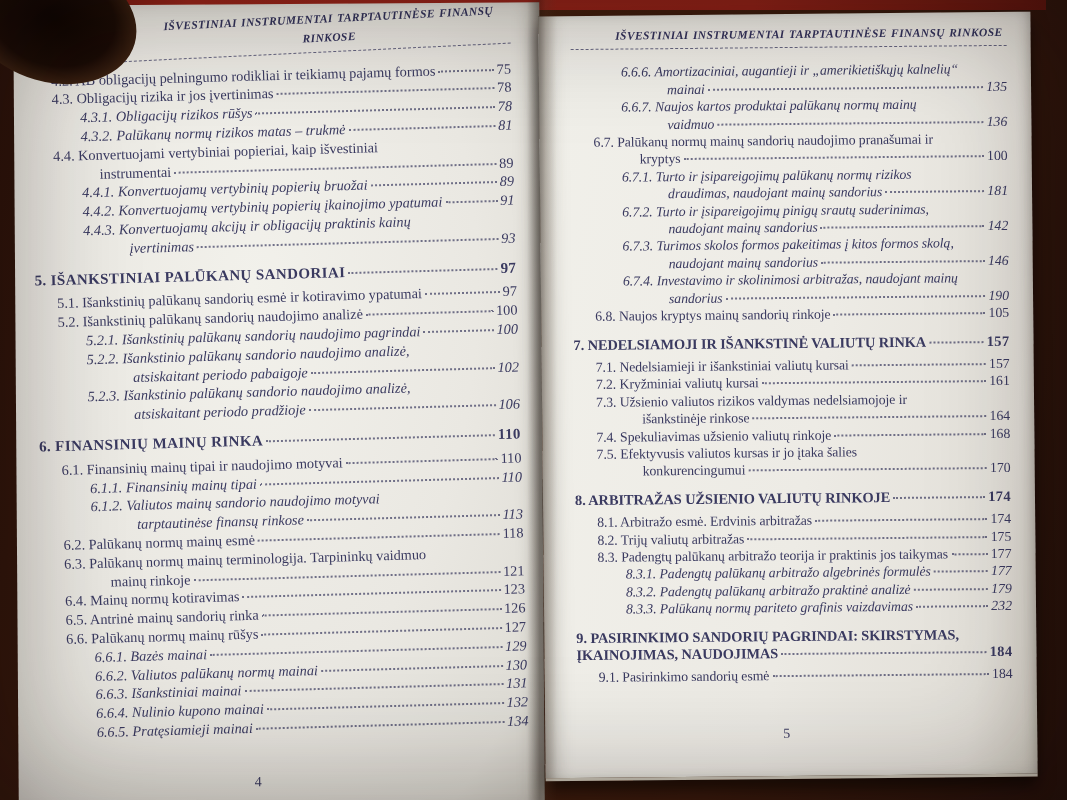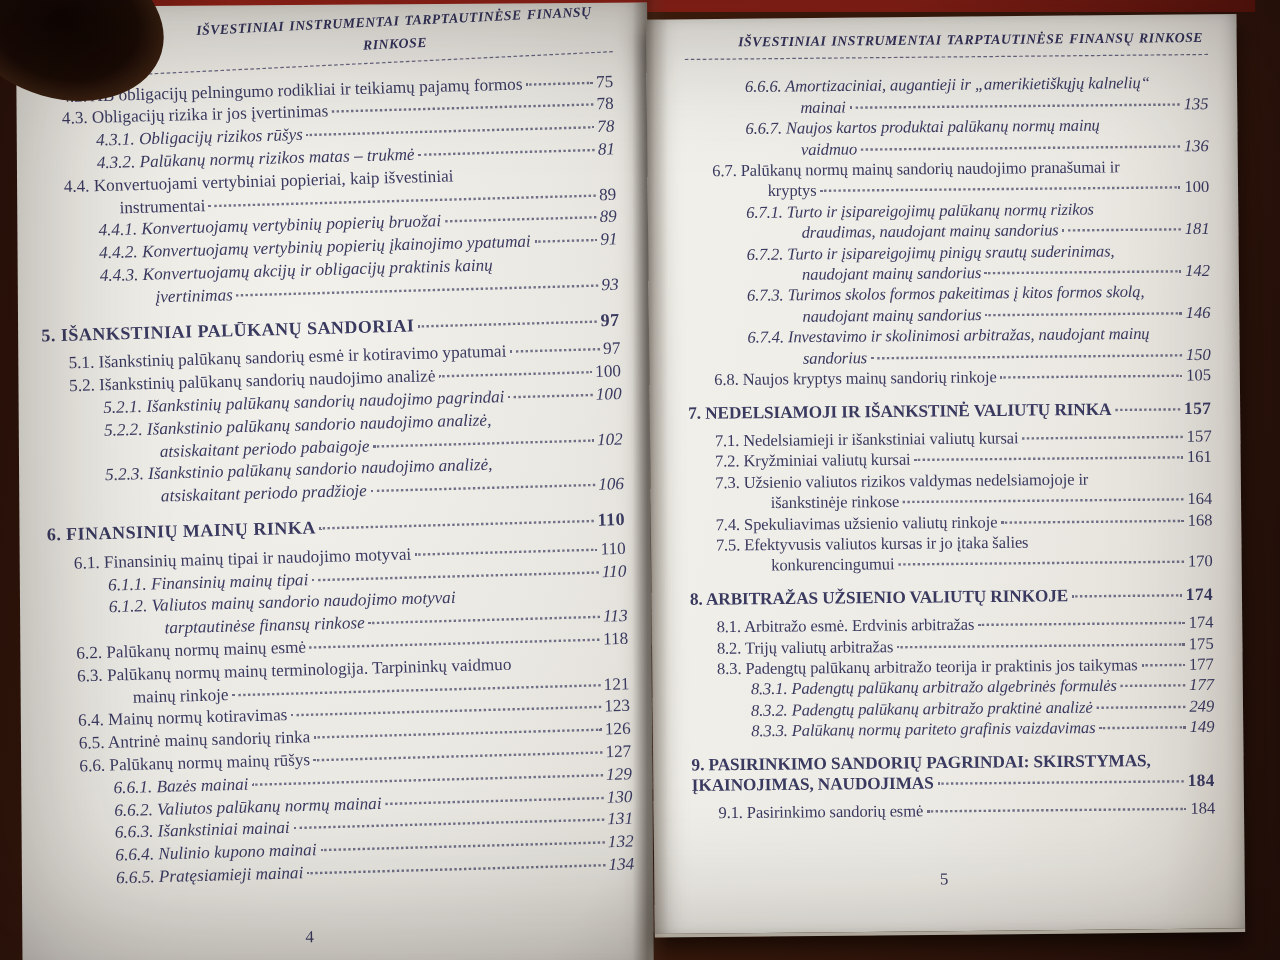--- a/index.html
+++ b/index.html
@@ -289,21 +289,21 @@
             <span class="lbl">naudojant mainų sandorius</span>
             <span class="dots"></span>
             <span class="pg">146</span>
           </div>
           <div class="row sub ind2 first">
             <span class="lbl">6.7.4. Investavimo ir skolinimosi arbitražas, naudojant mainų</span>
           </div>
           <div class="row sub ind4 cont haspg">
             <span class="lbl">sandorius</span>
             <span class="dots"></span>
-            <span class="pg">150</span>
+            <span class="pg">190</span>
           </div>
           <div class="row sec ind1 first haspg">
             <span class="lbl">6.8. Naujos kryptys mainų sandorių rinkoje</span>
             <span class="dots"></span>
             <span class="pg">105</span>
           </div>
           <div class="row chapter ind0 first haspg">
             <span class="lbl">7. NEDELSIAMOJI IR IŠANKSTINĖ VALIUTŲ RINKA</span>
             <span class="dots"></span>
             <span class="pg">157</span>
@@ -360,26 +360,26 @@
             <span class="pg">177</span>
           </div>
           <div class="row sub ind2 first haspg">
             <span class="lbl">8.3.1. Padengtų palūkanų arbitražo algebrinės formulės</span>
             <span class="dots"></span>
             <span class="pg">177</span>
           </div>
           <div class="row sub ind2 first haspg">
             <span class="lbl">8.3.2. Padengtų palūkanų arbitražo praktinė analizė</span>
             <span class="dots"></span>
-            <span class="pg">249</span>
+            <span class="pg">179</span>
           </div>
           <div class="row sub ind2 first haspg">
             <span class="lbl">8.3.3. Palūkanų normų pariteto grafinis vaizdavimas</span>
             <span class="dots"></span>
-            <span class="pg">149</span>
+            <span class="pg">232</span>
           </div>
           <div class="row chapter ind0 first">
             <span class="lbl">9. PASIRINKIMO SANDORIŲ PAGRINDAI: SKIRSTYMAS,</span>
           </div>
           <div class="row chapter ind0 cont haspg">
             <span class="lbl">ĮKAINOJIMAS, NAUDOJIMAS</span>
             <span class="dots"></span>
             <span class="pg">184</span>
           </div>
           <div class="row sec ind1 first haspg">

